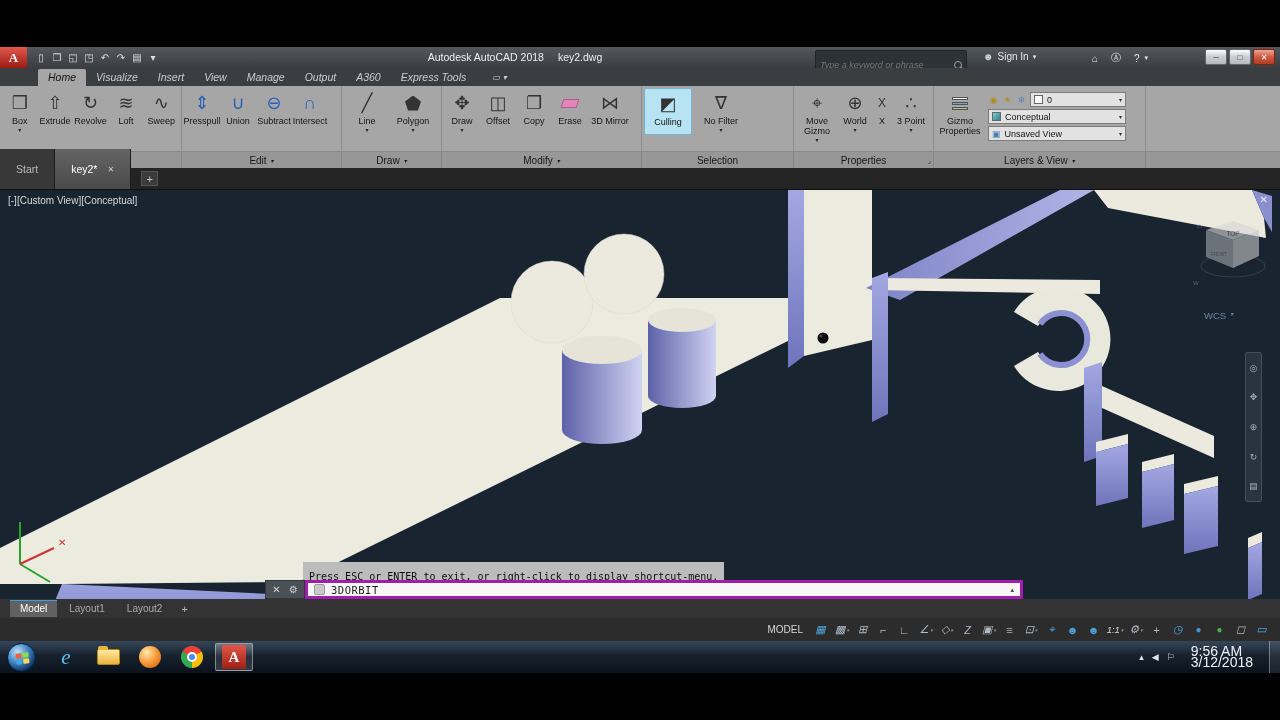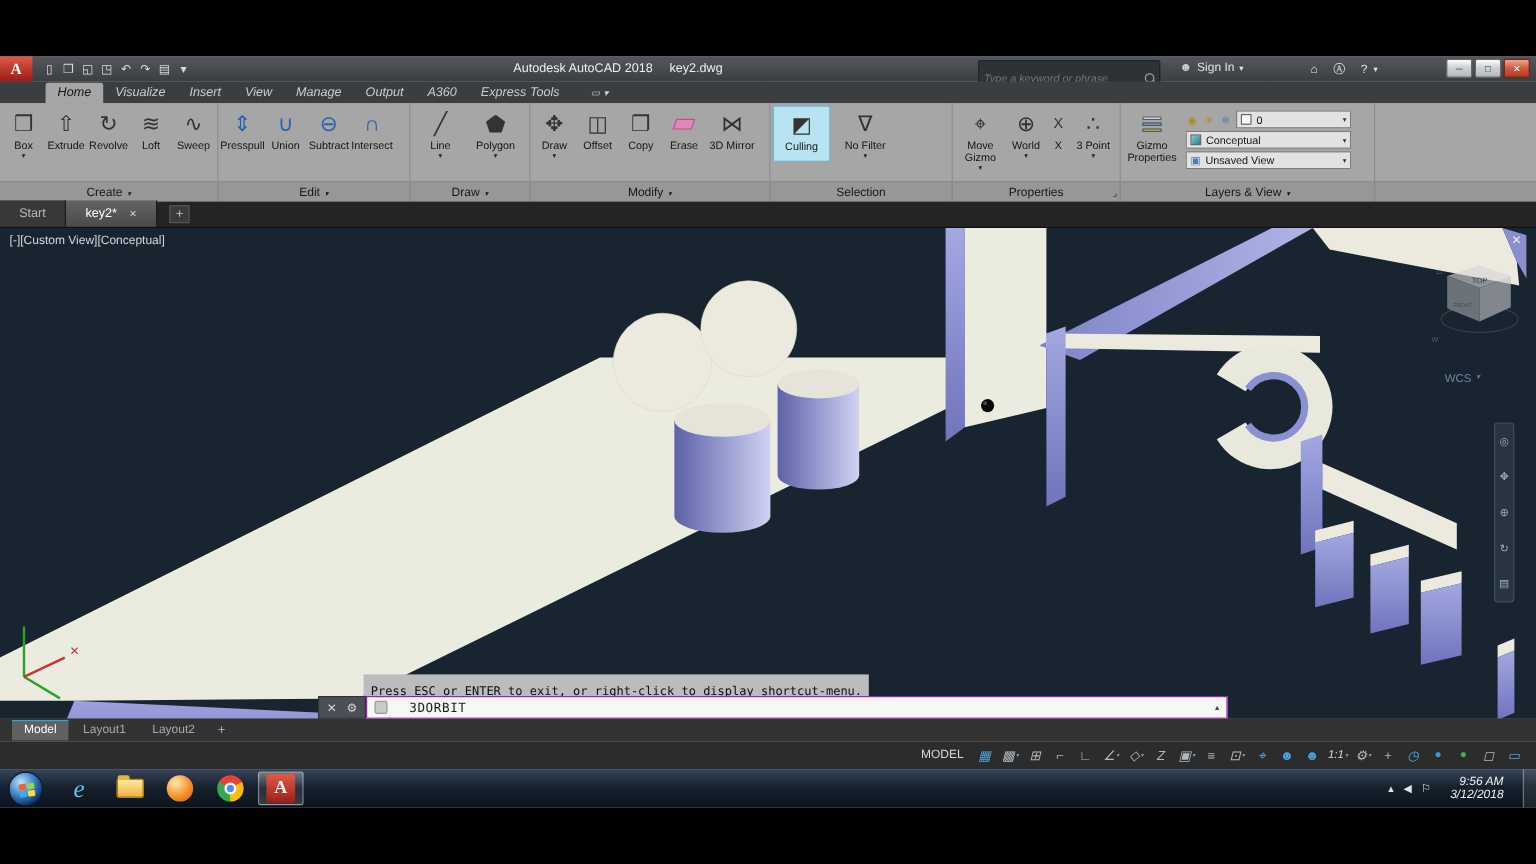--- a/index.html
+++ b/index.html
@@ -77,21 +77,21 @@
              display:flex; border-top:1px solid #8b8b8b; }
   .ptcell { height:17px; border-right:1px solid #888; display:flex; align-items:center;
             justify-content:center; gap:4px; font-size:10px; color:#161616; }
   .ptcell i { font-size:6px; }
   .ptcell .launch { position:absolute; right:2px; font-size:8px; color:#333; }
   .ptfill { flex:1; }
 
   
   .filetabs { position:absolute; top:121px; left:0; right:0; height:22px; background:#242424;
               display:flex; align-items:flex-end; border-bottom:1px solid #111; }
-  .ftab { height:22px; display:flex; align-items:center; padding:0 16px; font-size:10.5px;
+  .ftab { height:40px; display:flex; align-items:center; padding:0 16px; font-size:10.5px;
           color:#b9b9b9; background:#383838; border-right:1px solid #1b1b1b; }
   .ftab.active { background:linear-gradient(#646464,#4a4a4a); color:#fff; }
   .ftab .x { margin-left:10px; font-size:8px; color:#cfcfcf; }
   .fplus { width:17px; height:15px; background:#3b3b3b; color:#c5c5c5; font-size:11px;
            display:flex; align-items:center; justify-content:center; margin:0 0 3px 10px; border:1px solid #555; }
 
   
   .viewport { position:absolute; top:143px; left:0; width:1280px; height:409px; background:#182430; overflow:hidden; }
   .viewport svg.model { position:absolute; inset:0; }
   .vplabel { position:absolute; top:5px; left:8px; font-size:10px; color:#d5d9dc; }
@@ -101,22 +101,22 @@
   .navbar { position:absolute; top:162px; left:1245px; width:17px; height:150px;
             background:rgba(190,205,220,0.10); border:1px solid rgba(190,205,220,0.18);
             border-radius:3px; display:flex; flex-direction:column; align-items:center;
             justify-content:space-around; color:#9db0c0; font-size:9px; }
   .tooltipbar { position:absolute; top:372px; left:303px; height:28px; background:#bcbcbc; color:#0d0d0d;
                 font-family:"DejaVu Sans Mono",monospace; font-size:10px; display:flex;
                 align-items:center; padding:0 6px; white-space:nowrap; }
   .cmdbar { position:absolute; top:390px; left:265px; width:758px; height:19px; display:flex; }
   .cmdgrip { width:40px; background:#4a5056; display:flex; align-items:center; justify-content:center;
              gap:8px; color:#cfd4d8; font-size:10px; border:1px solid #31363b; }
-  .cmdinput { flex:1; background:#f7f7f5; border:1px solid #a21caf; display:flex; align-items:center;
-              padding:0 6px; gap:18px; }
+  .cmdinput { flex:1; background:#f7f7f5; border:3px solid #a21caf; display:flex; align-items:center;
+              padding:0 6px; gap:6px; }
   .cmdicon { width:11px; height:11px; background:#c9c9c9; border:1px solid #9a9a9a; border-radius:2px; }
   .cmdinput input { flex:1; border:0; outline:none; background:transparent; color:#1c1c1c;
                     font-family:"DejaVu Sans Mono",monospace; font-size:10.5px; letter-spacing:0.5px; }
   .cmdcaret { font-size:7px; color:#444; }
 
   
   .layoutbar { position:absolute; top:552px; left:0; right:0; height:19px; background:#333;
                display:flex; align-items:center; padding-left:10px; gap:2px; }
   .ltab { padding:2px 10px 3px; font-size:10px; color:#a9a9a9; }
   .ltab.active { background:#616161; color:#fff; border-top:1px solid #35a3d7; }
@@ -156,21 +156,21 @@
                     background:#eab33e; border-radius:2px 2px 0 0; }
   .oball { width:22px; height:22px; border-radius:50%;
            background:radial-gradient(circle at 35% 30%, #ffe9a8, #f5902e 55%, #c65a0a); }
   .chrome { width:22px; height:22px; border-radius:50%; position:relative;
             background:conic-gradient(from -60deg, #ea4335 0 120deg, #fbbc05 0 240deg, #34a853 0 360deg); }
   .chrome::after { content:""; position:absolute; inset:6px; background:#4b8df8; border:2.5px solid #fff; border-radius:50%; }
   .acadic { width:24px; height:24px; background:linear-gradient(#e4574a,#9c1f14); border-radius:2px;
             color:#fff; font-weight:bold; display:flex; align-items:center; justify-content:center;
             font-size:15px; font-family:"Liberation Serif",serif; }
   .tray { margin-left:auto; display:flex; align-items:center; gap:8px; color:#dfe5ea; font-size:9px; }
-  .clock { text-align:right; color:#eef2f5; font-size:10px; line-height:11px; padding:0 8px;font-style:italic; }
+  .clock { text-align:left; color:#eef2f5; font-size:14px; line-height:11px; padding:0 8px; }
   .showdesk { width:11px; height:32px; border-left:1px solid rgba(255,255,255,.35); background:rgba(255,255,255,.07); }
 </style>
 </head>
 <body>
 
 <div class="app">
 
   <div class="titlebar">
     <div class="acadbtn">A</div>
     <div class="qat">

